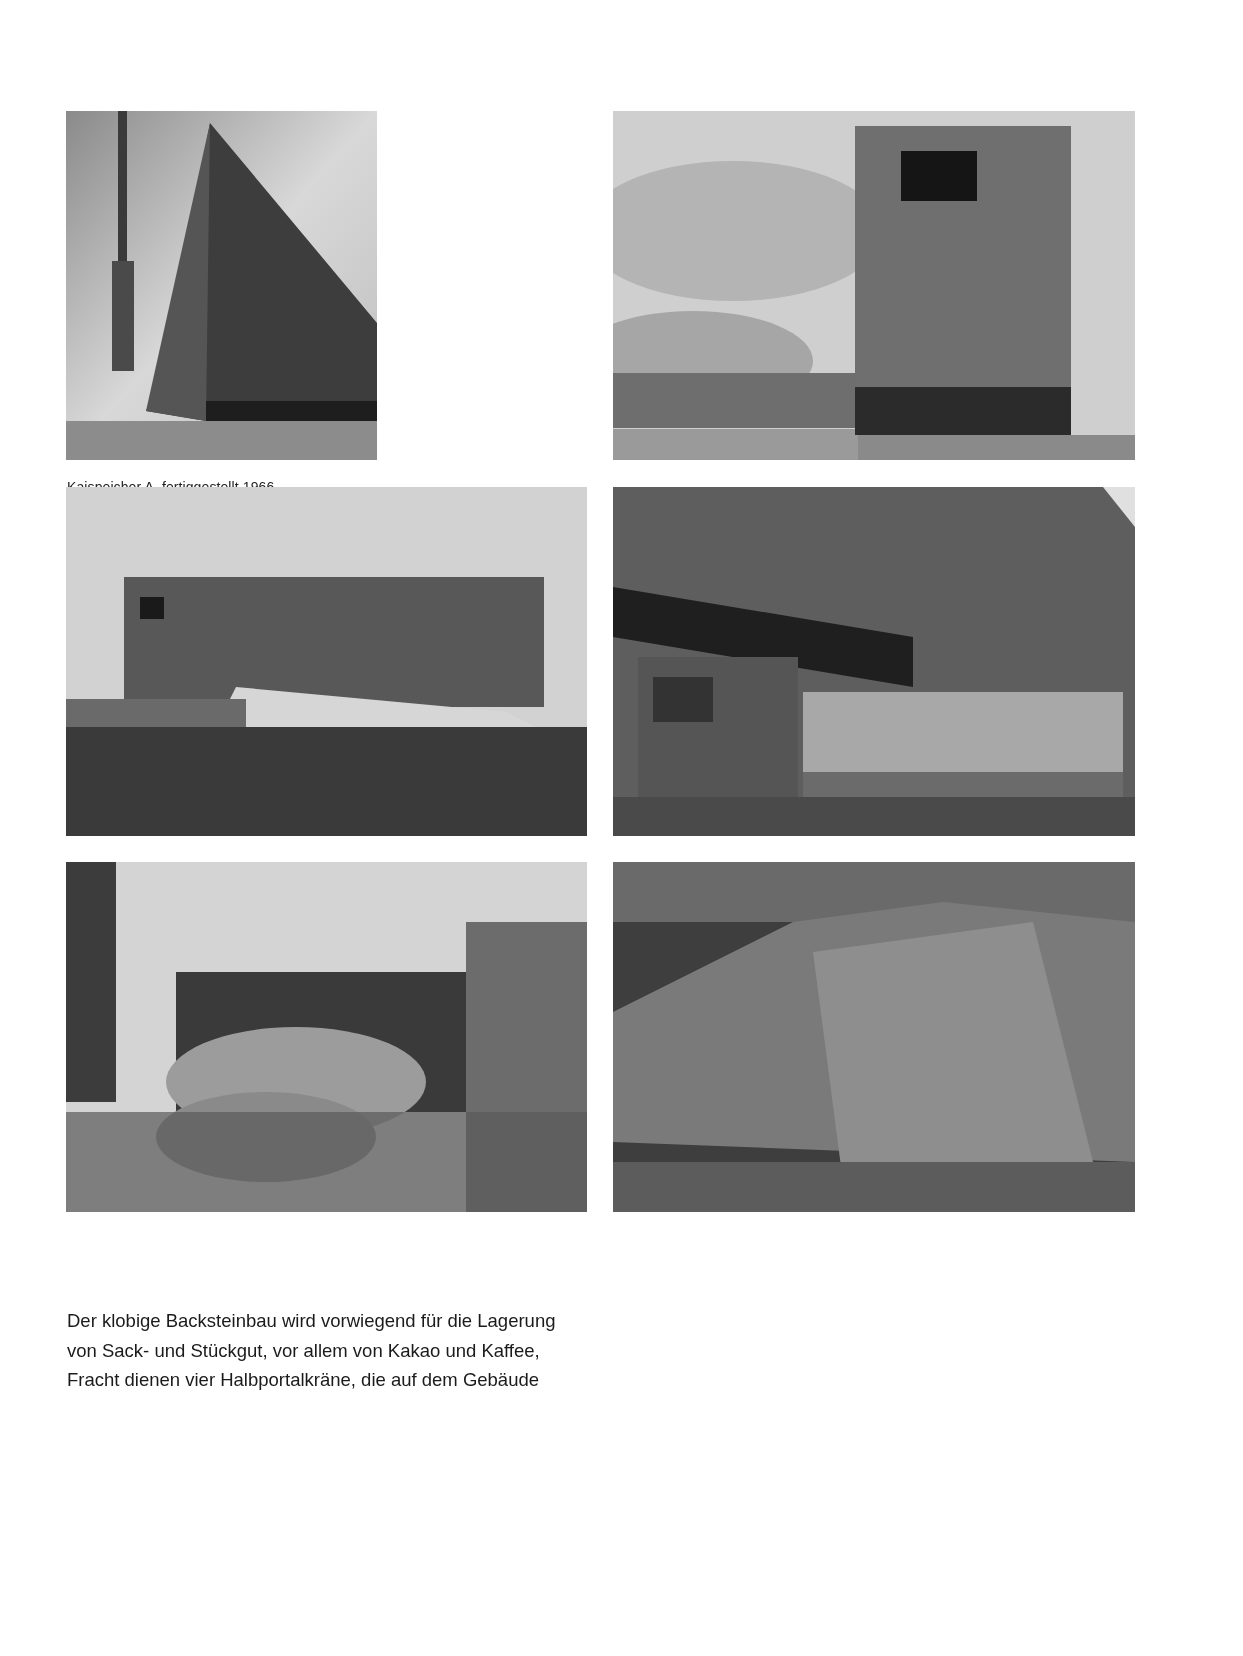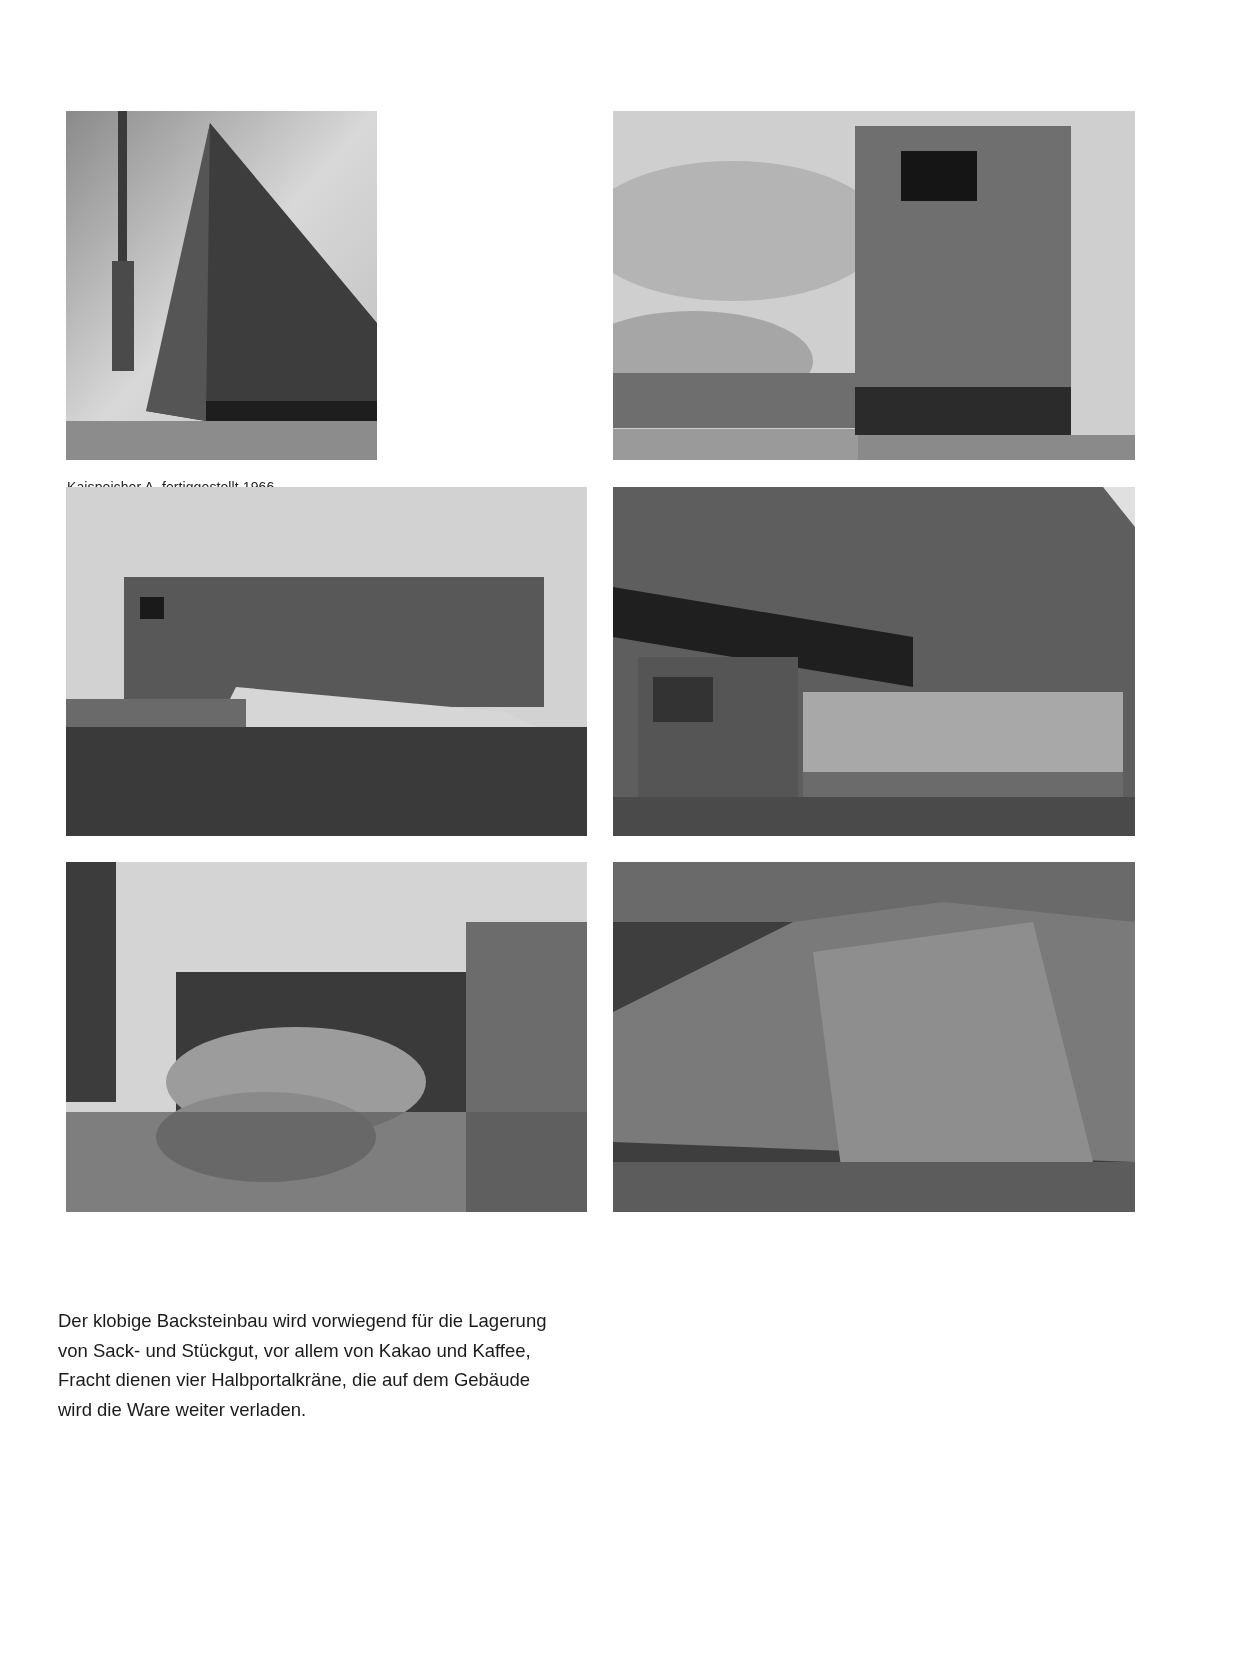--- a/index.html
+++ b/index.html
@@ -1,20 +1,20 @@
 <!DOCTYPE html>
 <html><head>
 <meta charset="utf-8">
 <style>
   html, body { margin: 0; padding: 0; background: #ffffff; }
   body { width: 1243px; height: 1656px; position: relative; overflow: hidden; font-family: "Liberation Sans", sans-serif; color: #1a1a1a; }
   .photo { position: absolute; overflow: hidden; background: #888; }
   .photo svg { width: 100%; height: 100%; display: block; }
   .caption { position: absolute; left: 67px; top: 479px; font-size: 14px; color: #222; letter-spacing: 0.1px; }
-  .body-text { position: absolute; left: 58px; top: 1306px; width: 560px; font-size: 18.5px; line-height: 29.6px; color: #1b1b1b; }
+  .body-text { position: absolute; left: 67px; top: 1306px; width: 560px; font-size: 18.5px; line-height: 29.6px; color: #1b1b1b; }
   .body-text p { margin: 0; }
   .page-number { position: absolute; left: 1162px; top: 1670px; font-size: 12px; color: #333; margin-top: 36px; }
 </style>
 </head>
 <body>
 
 <div class="photo" style="left:66px;top:111px;width:311px;height:349px;">
   <svg viewBox="0 0 311 349" preserveAspectRatio="none">
     <defs>
         <linearGradient id="s1" x1="0" y1="0" x2="1" y2="1">
@@ -92,16 +92,15 @@
     <polygon points="0,150 180,60 330,40 522,60 522,300 0,280" fill="#7a7a7a"></polygon>
     <polygon points="200,90 420,60 480,300 230,320" fill="#8e8e8e"></polygon>
     <rect x="0" y="300" width="522" height="50" fill="#5c5c5c"></rect>
   </svg>
 </div>
 
 <div class="body-text">
   <p>Der klobige Backsteinbau wird vorwiegend für die Lagerung</p>
   <p>von Sack- und Stückgut, vor allem von Kakao und Kaffee,</p>
   <p>Fracht dienen vier Halbportalkräne, die auf dem Gebäude</p>
-  <p>wird die Ware weiter verladen.</p>
 </div>
 
 <div class="page-number">37</div>
 
 </body></html>

